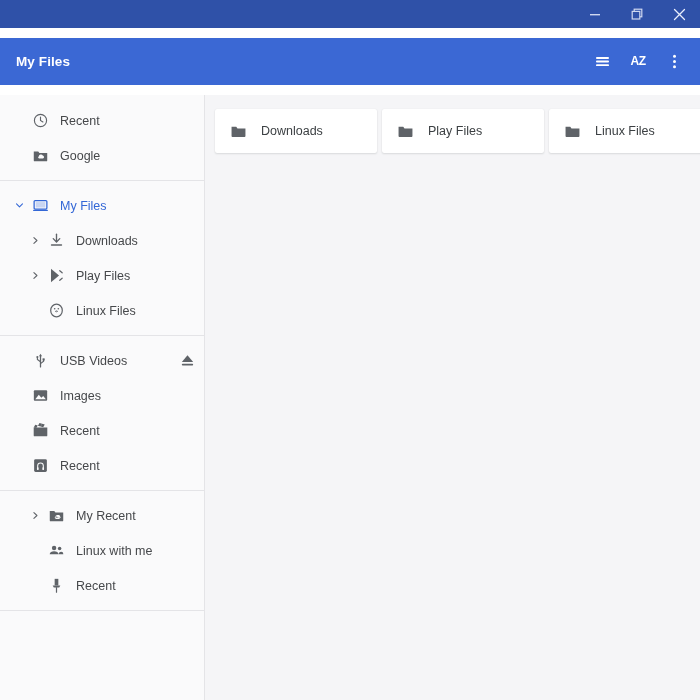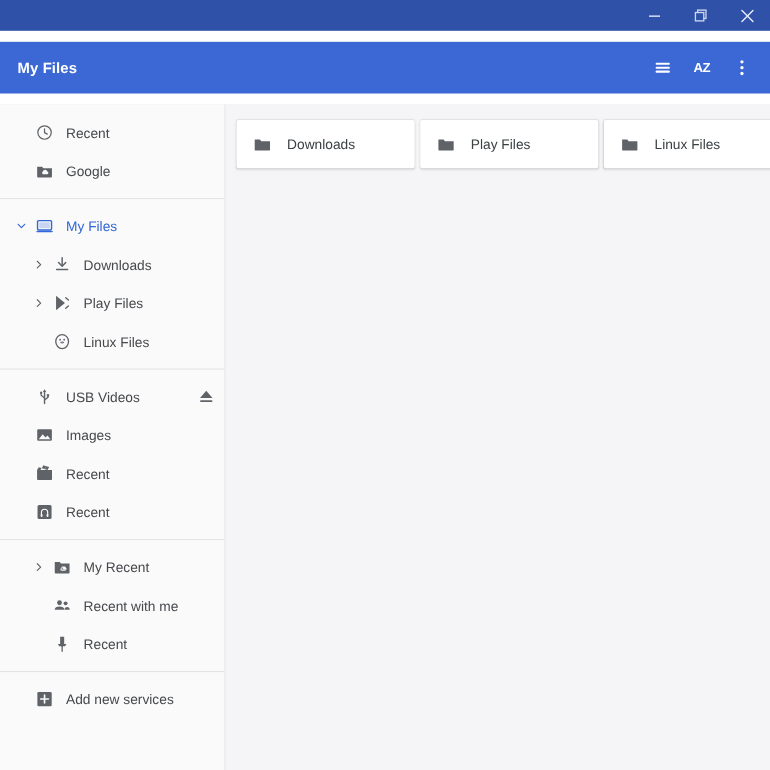--- a/index.html
+++ b/index.html
@@ -395,44 +395,34 @@
         <div class="nav-row lvl1">
           <span class="twisty blank"></span>
           <span class="nav-icon">
             <svg width="17" height="17" viewBox="0 0 24 24">
               <circle cx="8.6" cy="8.4" r="3.1" fill="#5f6368"></circle>
                 <circle cx="16.4" cy="9.2" r="2.5" fill="#5f6368"></circle>
                 <path d="M2.4 17.4c0-2.7 2.8-4.2 6.2-4.2s6.2 1.5 6.2 4.2z" fill="#5f6368"></path>
                 <path d="M15 17.4c0-2.1 1.4-3.5 3.6-3.5 1.9 0 3 1.1 3 3.5z" fill="#5f6368"></path>
             </svg>
           </span>
-          <span class="nav-label">Recent with me</span>
+          <span class="nav-label">Linux with me</span>
         </div>
         <div class="nav-row lvl1">
           <span class="twisty blank"></span>
           <span class="nav-icon">
             <svg width="17" height="17" viewBox="0 0 24 24">
               <rect x="9.4" y="2.6" width="5.2" height="9.4" fill="#5f6368"></rect>
                 <path d="M6.6 12h10.8l-1.6 2.8H8.2z" fill="#5f6368"></path>
                 <path d="M12 14.8V21.4" stroke="#5f6368" stroke-width="1.7" stroke-linecap="round"></path>
             </svg>
           </span>
           <span class="nav-label">Recent</span>
         </div>
         <div class="divider"></div>
-        <div class="nav-row lvl0">
-          <span class="twisty blank"></span>
-          <span class="nav-icon">
-            <svg width="17" height="17" viewBox="0 0 24 24">
-              <rect x="2.8" y="2.8" width="18.4" height="18.4" rx="1.6" fill="#5f6368"></rect>
-                <path d="M12 7v10M7 12h10" stroke="#fafafb" stroke-width="2.1" stroke-linecap="round"></path>
-            </svg>
-          </span>
-          <span class="nav-label">Add new services</span>
-        </div>
       </div>
 
     <div class="content">
       <div class="card-row" id="card-row">
           <div class="card card-downloads">
             <span class="folder-icon">
               <svg width="17" height="17" viewBox="0 0 24 24">
                 <path d="M2.2 5.4h6.6l1.8 2.2h11.2V18.4a1.2 1.2 0 0 1-1.2 1.2H3.4a1.2 1.2 0 0 1-1.2-1.2z" fill="#5f6368"></path>
               </svg>
             </span>

